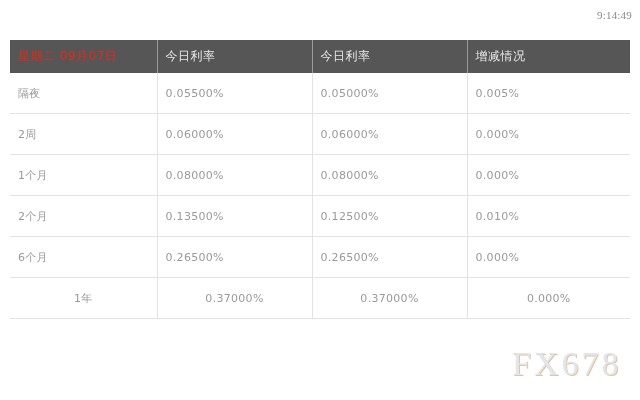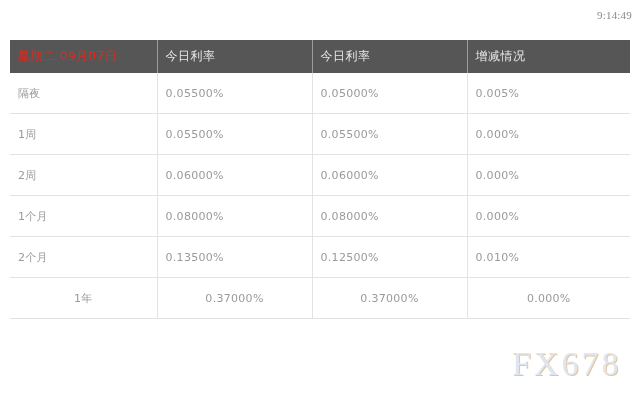--- a/index.html
+++ b/index.html
@@ -131,34 +131,20 @@
           </td>
         <td>
             <span class="cell-inner">0.05000%</span>
           </td>
         <td>
             <span class="cell-inner">0.005%</span>
           </td>
       </tr>
       <tr>
         <td>
-            <span class="cell-inner">1周</span>
-          </td>
-        <td>
-            <span class="cell-inner">0.05500%</span>
-          </td>
-        <td>
-            <span class="cell-inner">0.05500%</span>
-          </td>
-        <td>
-            <span class="cell-inner">0.000%</span>
-          </td>
-      </tr>
-      <tr>
-        <td>
             <span class="cell-inner">2周</span>
           </td>
         <td>
             <span class="cell-inner">0.06000%</span>
           </td>
         <td>
             <span class="cell-inner">0.06000%</span>
           </td>
         <td>
             <span class="cell-inner">0.000%</span>
@@ -183,20 +169,34 @@
             <span class="cell-inner">2个月</span>
           </td>
         <td>
             <span class="cell-inner">0.13500%</span>
           </td>
         <td>
             <span class="cell-inner">0.12500%</span>
           </td>
         <td>
             <span class="cell-inner">0.010%</span>
+          </td>
+      </tr>
+      <tr>
+        <td>
+            <span class="cell-inner">6个月</span>
+          </td>
+        <td>
+            <span class="cell-inner">0.26500%</span>
+          </td>
+        <td>
+            <span class="cell-inner">0.26500%</span>
+          </td>
+        <td>
+            <span class="cell-inner">0.000%</span>
           </td>
       </tr>
       <tr>
         <td>
             <span class="cell-inner">1年</span>
           </td>
         <td>
             <span class="cell-inner">0.37000%</span>
           </td>
         <td>

